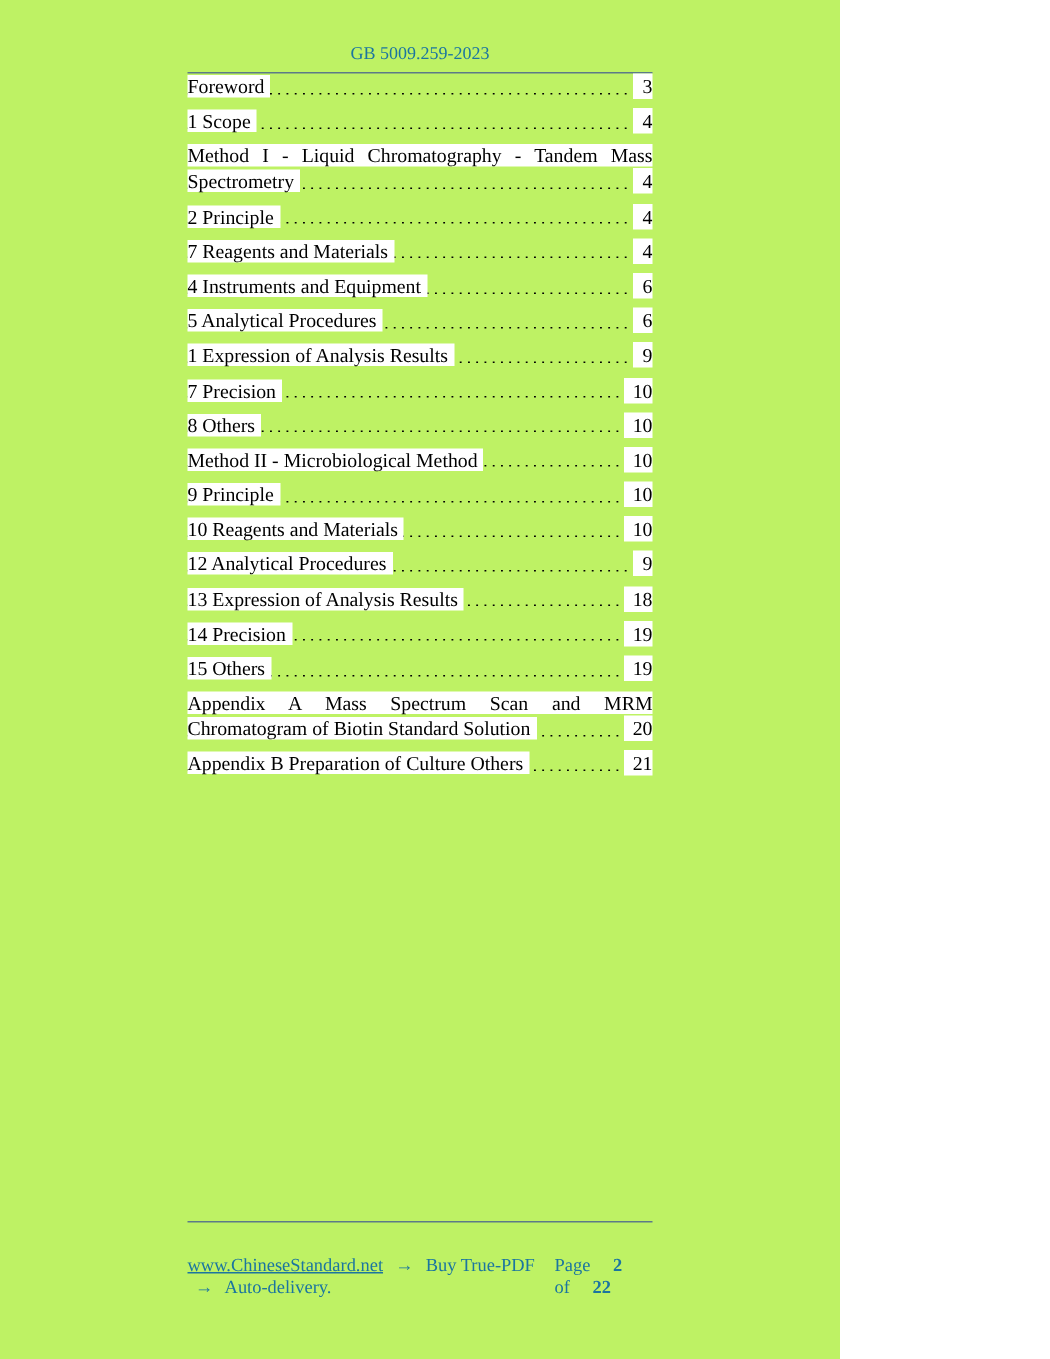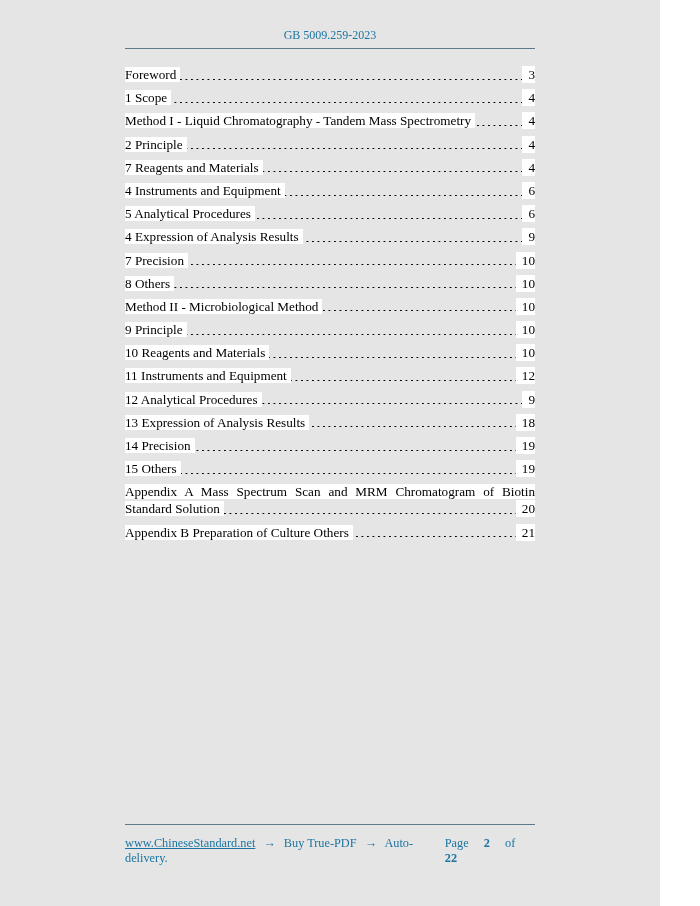--- a/index.html
+++ b/index.html
@@ -1,22 +1,22 @@
 <!DOCTYPE html>
 <html style="--accent: #1b75a0;"><head>
 <meta charset="utf-8">
 <style>
   :root { --accent: #1b75a0; --rule: #5c7a88; }
   * { box-sizing: border-box; }
   html, body { margin: 0; padding: 0; background: #ffffff; }
   .page {
-    width: 660px;
+    width: 560px;
     height: 906px;
     position: relative;
-    background: #e5e5e5;
+    background: #bef264;
     font-family: "Liberation Serif", "DejaVu Serif", serif;
     color: #000;
     padding: 0 125px;
     overflow: hidden;
   }
   .doc-number {
     padding-top: 29px;
     text-align: center;
     font-size: 12px;
     color: var(--accent);
@@ -26,21 +26,21 @@
     border-bottom: 1px solid var(--rule);
     margin-top: 7px;
   }
   .page-title {
     text-align: center;
     font-weight: bold;
     font-size: 15.5px;
     margin-top: 32px;
     line-height: 18px;
   }
-  .toc-list { margin-top: 17px; }
+  .toc-list { }
   .toc-row {
     position: relative;
     font-size: 13.2px;
     line-height: 17px;
     margin-bottom: 6.2px;
     text-align: justify;
     background-image: linear-gradient(to right, #000 1.4px, transparent 1.4px);
     background-size: 5.5px 1.4px;
     background-repeat: repeat-x;
     background-position: left calc(100% - 3px);
@@ -57,21 +57,21 @@
     line-height: 17px;
     background: #ffffff;
     padding-left: 6px;
   }
   .footer {
     position: absolute;
     left: 125px;
     right: 125px;
     bottom: 40px;
     border-top: 1px solid var(--rule);
-    padding-top: 11px;
+    padding-top: 21px;
     display: flex;
     justify-content: space-between;
     align-items: baseline;
     font-size: 12.3px;
     color: var(--accent);
     line-height: 15px;
   }
   .footer-left a, .footer-link {
     color: var(--accent);
     text-decoration: underline;
@@ -121,21 +121,21 @@
       <span class="toc-label">4 Instruments and Equipment</span>
       <span class="toc-page">6</span>
     </div>
 
     <div class="toc-row">
       <span class="toc-label">5 Analytical Procedures</span>
       <span class="toc-page">6</span>
     </div>
 
     <div class="toc-row">
-      <span class="toc-label">4 Expression of Analysis Results</span>
+      <span class="toc-label">1 Expression of Analysis Results</span>
       <span class="toc-page">9</span>
     </div>
 
     <div class="toc-row">
       <span class="toc-label">7 Precision</span>
       <span class="toc-page">10</span>
     </div>
 
     <div class="toc-row">
       <span class="toc-label">8 Others</span>
@@ -150,24 +150,20 @@
     <div class="toc-row">
       <span class="toc-label">9 Principle</span>
       <span class="toc-page">10</span>
     </div>
 
     <div class="toc-row">
       <span class="toc-label">10 Reagents and Materials</span>
       <span class="toc-page">10</span>
     </div>
 
-    <div class="toc-row">
-      <span class="toc-label">11 Instruments and Equipment</span>
-      <span class="toc-page">12</span>
-    </div>
 
     <div class="toc-row">
       <span class="toc-label">12 Analytical Procedures</span>
       <span class="toc-page">9</span>
     </div>
 
     <div class="toc-row">
       <span class="toc-label">13 Expression of Analysis Results</span>
       <span class="toc-page">18</span>
     </div>

